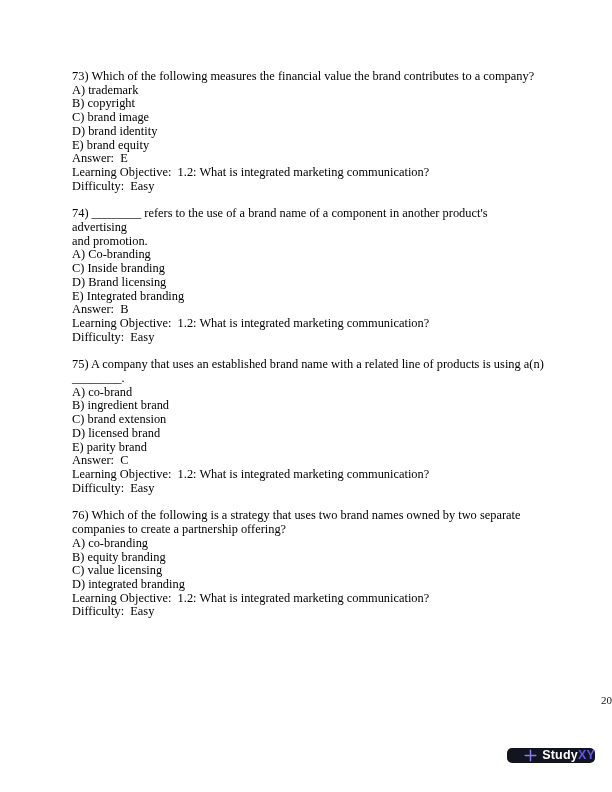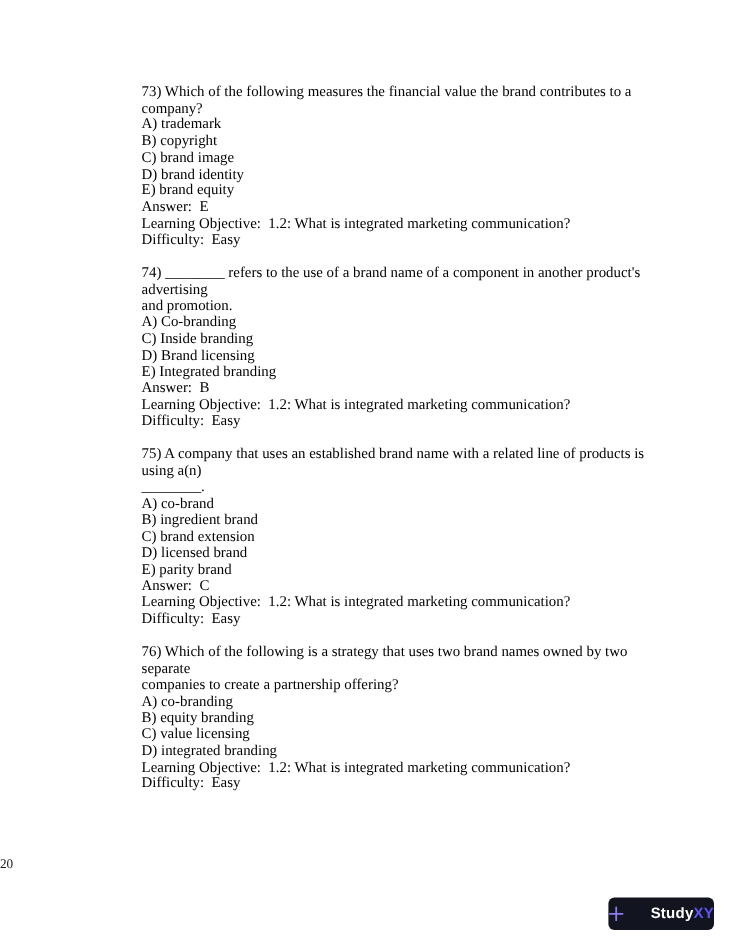--- a/index.html
+++ b/index.html
@@ -18,38 +18,37 @@
     position: absolute;
     left: 72px; right: 68px; top: 70px;
     color: #000000;
   }
   .question-block { margin-bottom: 14px; }
   .line {
     font-size: 12.4px;
     line-height: 13.7px;
     white-space: pre-wrap;
     color: #000000;
-    margin-left: 46px;
   }
   .footer-pagenum {
     position: absolute;
-    top: 714px; left: 0; width: 100%;
-    text-align: left;
+    top: 694px; left: 0; width: 100%;
+    text-align: right;
     font-size: 11px;
     color: #1a1a1a;
   }
   .logo-badge {
     position: absolute;
     top: 748px; right: 17px;
-    height: 27px; width: 88px;
+    height: 15px; width: 88px;
     background: #12141f;
     border-radius: 5px;
     display: flex;
     align-items: center;
-    justify-content: space-between;
+    justify-content: flex-end;
     gap: 5px;
     font-family: "Liberation Sans", sans-serif;
   }
   .plus-icon { display: block; }
   .brand {
     font-size: 12.5px;
     font-weight: 700;
     color: #ffffff;
     letter-spacing: 0.2px;
     line-height: 1;

